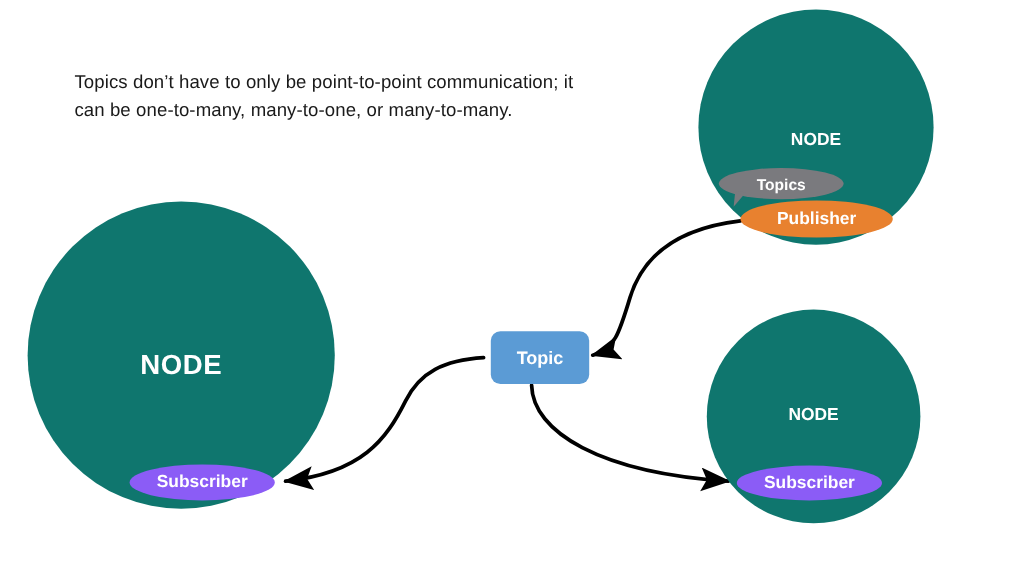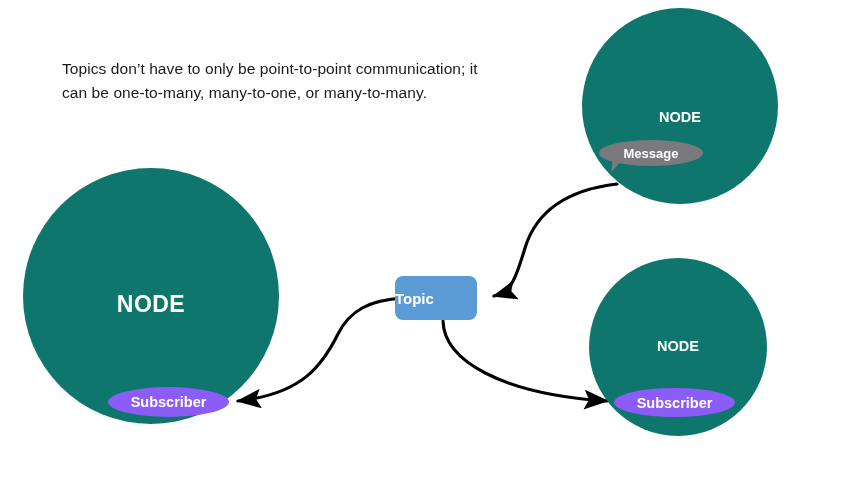--- a/index.html
+++ b/index.html
@@ -134,28 +134,31 @@
     <div class="node-label">NODE</div>
   </div>
   <div id="sub-left" class="pill subscriber">
     <span>Subscriber</span>
   </div>
 
   <div id="node-topright" class="node-circle">
     <div class="node-label">NODE</div>
   </div>
   <div id="msg-topright" class="pill message">
-    <span>Message</span>
+    <span>Topics</span>
   </div>
   <div id="msg-tail"></div>
+  <div id="pub-topright" class="pill publisher">
+    <span>Publisher</span>
+  </div>
 
   <div id="node-botright" class="node-circle">
     <div class="node-label">NODE</div>
   </div>
   <div id="sub-botright" class="pill subscriber">
     <span>Subscriber</span>
   </div>
 
-  <div id="topic-box" style="position:absolute;left:395px;top:276px;width:82px;height:44px;background:#5B9BD5;border-radius:8px;display:flex;align-items:center;justify-content:flex-start;">
+  <div id="topic-box" style="position:absolute;left:409px;top:276px;width:82px;height:44px;background:#5B9BD5;border-radius:8px;display:flex;align-items:center;justify-content:center;">
     <span style="color:#ffffff;font-weight:bold;font-size:15px;">Topic</span>
   </div>
 
 </div>
 
 </body></html>

